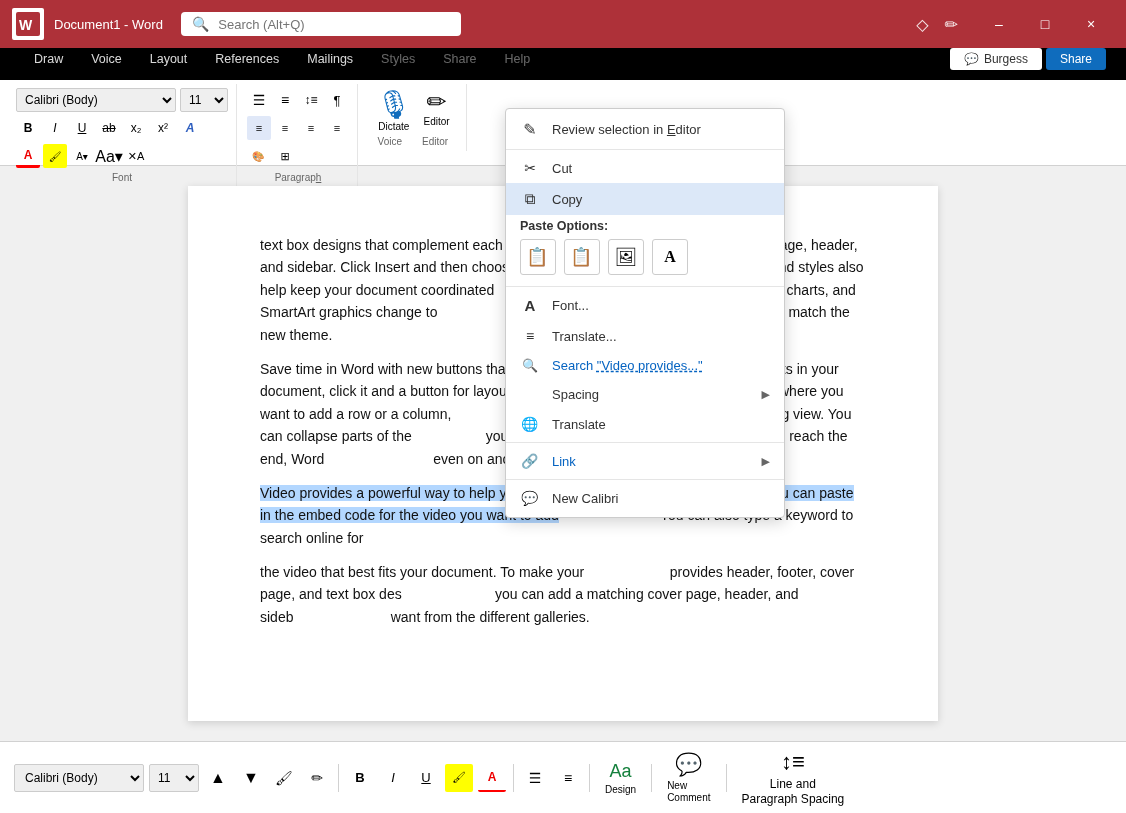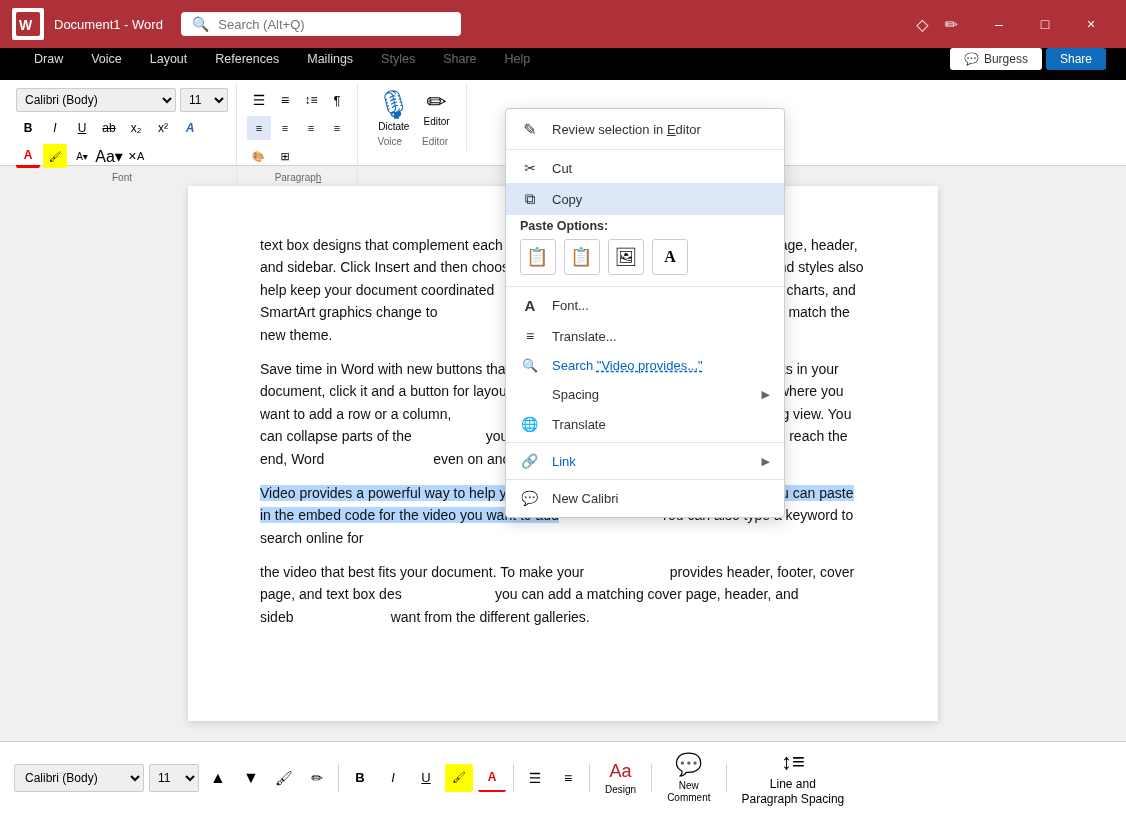--- a/index.html
+++ b/index.html
@@ -310,28 +310,28 @@
   <button class="mt-btn italic" style="font-style:italic;">I</button>
   <button class="mt-btn underline" style="text-decoration:underline;">U</button>
   <button class="mt-btn" style="background:#ff0; font-size:11px;">🖌</button>
   <button class="mt-btn" style="color:#e00; font-weight:bold; border-bottom:2px solid red; font-size:12px;">A</button>
   <div class="mt-separator"></div>
   <button class="mt-btn" style="font-size:14px;">☰</button>
   <button class="mt-btn" style="font-size:14px;">≡</button>
   <div class="mt-separator"></div>
 
   <div style="display:flex; flex-direction:column; align-items:center; padding:4px 8px; cursor:pointer;">
-    <div style="font-size:18px; color:#b91c1c;">Aa</div>
+    <div style="font-size:18px; color:#15803d;">Aa</div>
     <div style="font-size:10px; margin-top:2px;">Design</div>
   </div>
   <div class="mt-separator"></div>
 
   <div style="display:flex; flex-direction:column; align-items:center; padding:4px 8px; cursor:pointer;">
     <div style="font-size:22px;">💬</div>
-    <div style="font-size:10px; margin-top:2px; text-align:center; line-height:1.2;">New<br>Comment</div>
+    <div style="font-size:10px; margin-top:2px; text-align:left; line-height:1.2;">New<br>Comment</div>
   </div>
   <div class="mt-separator"></div>
 
   <div style="display:flex; flex-direction:column; align-items:center; padding:4px 8px; cursor:pointer;">
     <div style="font-size:22px;">↕≡</div>
     <div style="font-size:12px; margin-top:2px; text-align:center; line-height:1.2;">Line and<br>Paragraph Spacing</div>
   </div>
 </div>
 
 </body></html>

